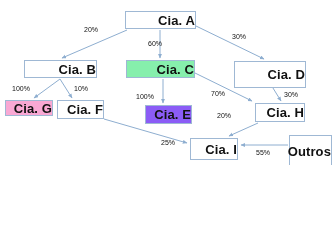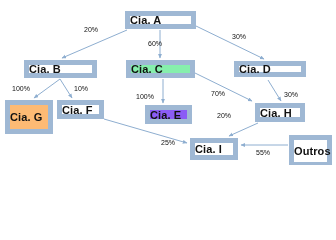--- a/index.html
+++ b/index.html
@@ -21,28 +21,28 @@
     position: absolute;
     left: 0;
     top: 0;
     width: 336px;
     height: 165px;
     pointer-events: none;
   }
   .node {
     position: absolute;
     box-sizing: border-box;
-    border: 5px solid #0ea5e9;
+    border: 1px solid #0ea5e9;
     background: #ffffff;
     display: flex;
     align-items: center;
-    justify-content: flex-start;
+    justify-content: flex-end;
     font-family: "Liberation Sans", sans-serif;
     font-weight: bold;
-    font-size: 11px;
+    font-size: 13px;
     color: #111111;
     letter-spacing: 0.1px;
     white-space: nowrap;
   }
   .edge-label {
     position: absolute;
     font-family: "Liberation Sans", sans-serif;
     font-size: 7px;
     color: #111111;
     white-space: nowrap;
@@ -78,24 +78,24 @@
   <div id="node-layer">
       <div class="node" style="left: 125px; top: 11px; width: 71px; height: 18px; border-color: rgb(159, 184, 212); background: rgb(255, 255, 255); color: rgb(17, 17, 17);">
         <span>Cia. A</span>
       </div>
       <div class="node" style="left: 24px; top: 60px; width: 73px; height: 18px; border-color: rgb(159, 184, 212); background: rgb(255, 255, 255); color: rgb(17, 17, 17);">
         <span>Cia. B</span>
       </div>
       <div class="node" style="left: 126px; top: 60px; width: 69px; height: 18px; border-color: rgb(159, 184, 212); background: #86efac; color: rgb(17, 17, 17);">
         <span>Cia. C</span>
       </div>
-      <div class="node" style="left: 234px; top: 61px; width: 72px; height: 16px; border-color: rgb(159, 184, 212); background: rgb(255, 255, 255); color: rgb(17, 17, 17);">
+      <div class="node" style="left: 234px; top: 61px; width: 72px; height: 27px; border-color: rgb(159, 184, 212); background: rgb(255, 255, 255); color: rgb(17, 17, 17);">
         <span>Cia. D</span>
       </div>
-      <div class="node" style="left: 5px; top: 100px; width: 48px; height: 34px; border-color: rgb(159, 184, 212); background: #fdba74; color: rgb(17, 17, 17);">
+      <div class="node" style="left: 5px; top: 100px; width: 48px; height: 16px; border-color: rgb(159, 184, 212); background: #f9a8d4; color: rgb(17, 17, 17);">
         <span>Cia. G</span>
       </div>
       <div class="node" style="left: 57px; top: 100px; width: 47px; height: 19px; border-color: rgb(159, 184, 212); background: rgb(255, 255, 255); color: rgb(17, 17, 17);">
         <span>Cia. F</span>
       </div>
       <div class="node" style="left: 145px; top: 105px; width: 47px; height: 19px; border-color: rgb(159, 184, 212); background: #8b5cf6; color: rgb(17, 17, 17);">
         <span>Cia. E</span>
       </div>
       <div class="node" style="left: 255px; top: 103px; width: 50px; height: 19px; border-color: rgb(159, 184, 212); background: rgb(255, 255, 255); color: rgb(17, 17, 17);">
         <span>Cia. H</span>

